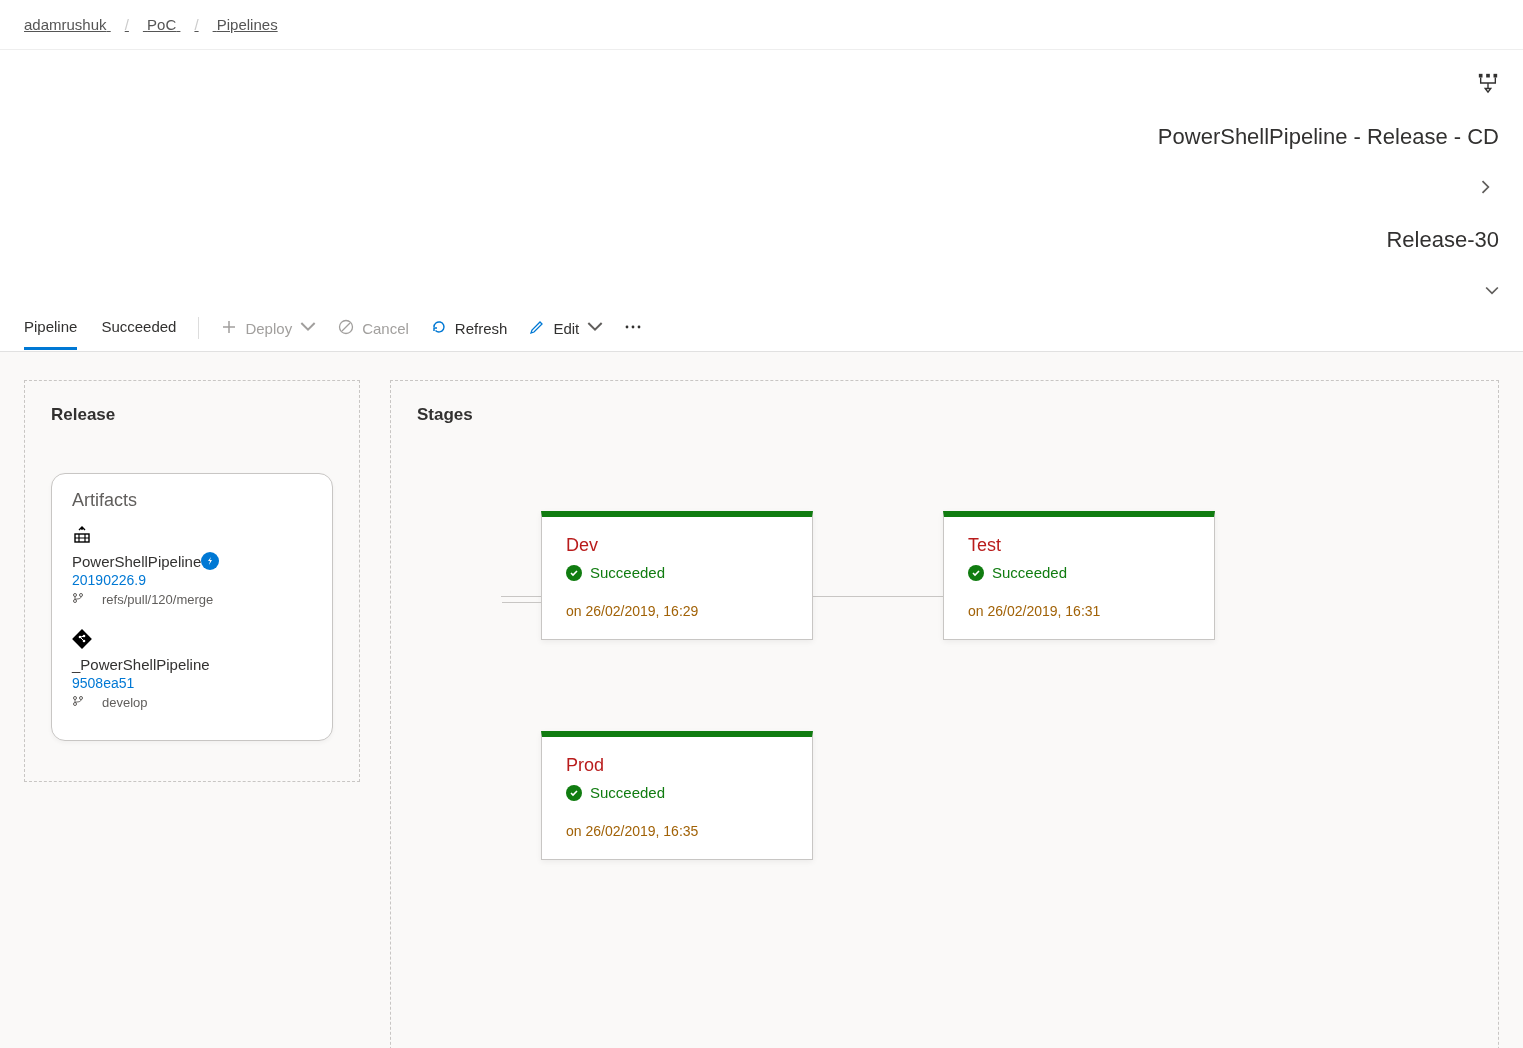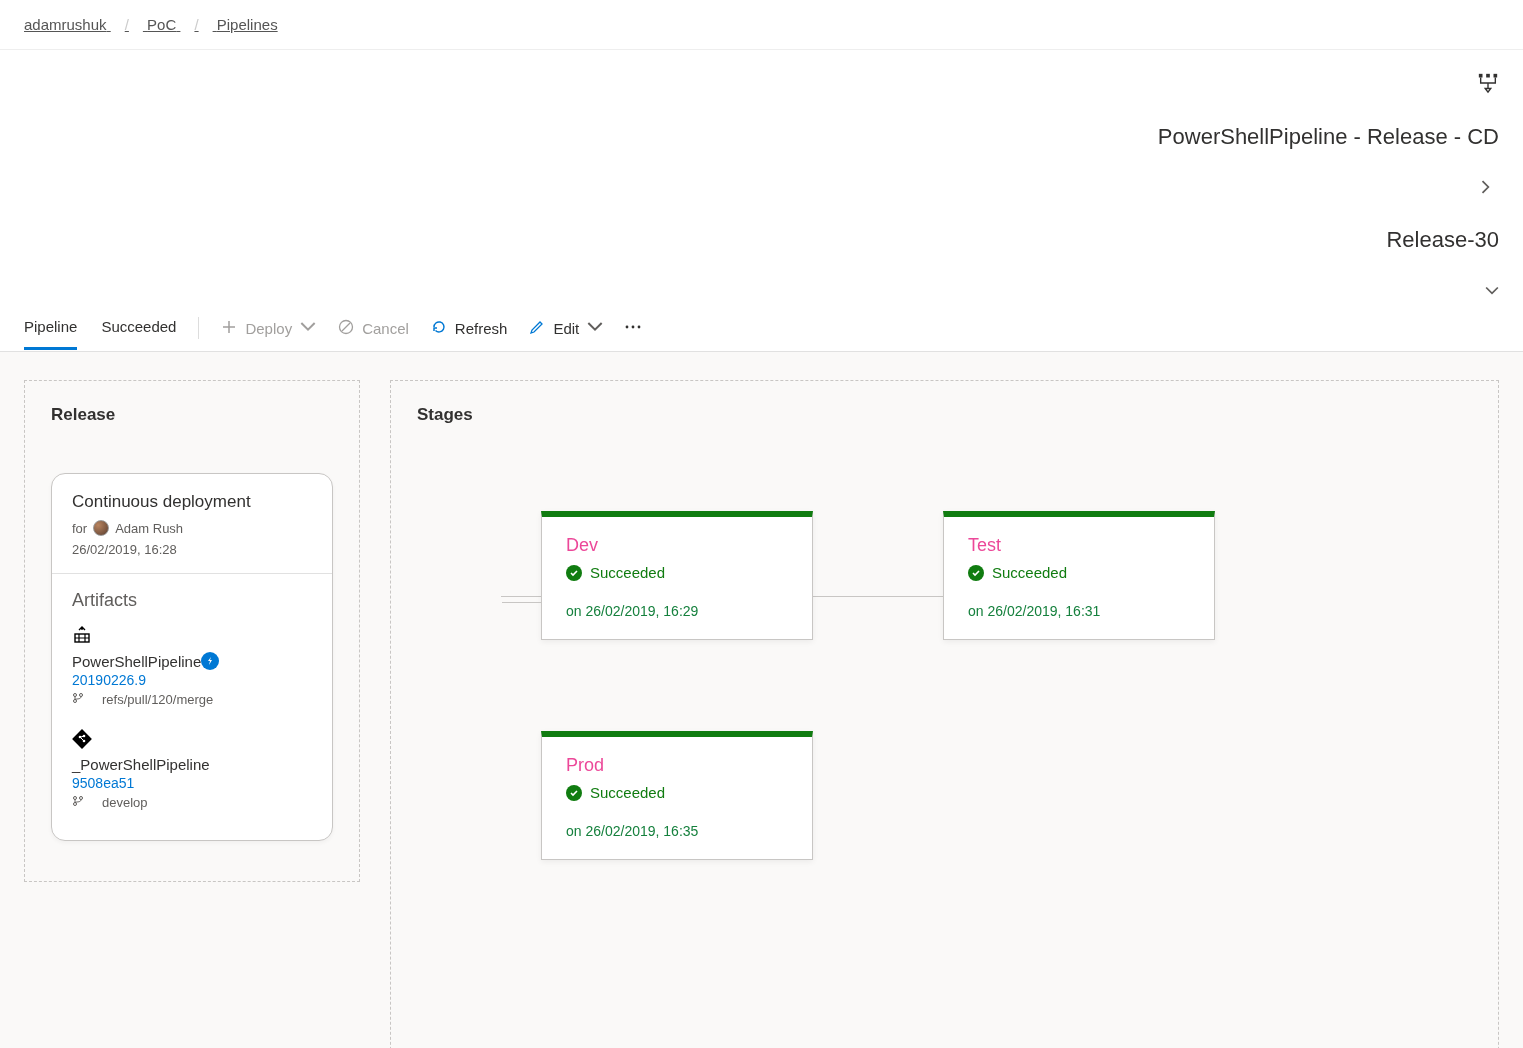--- a/index.html
+++ b/index.html
@@ -44,23 +44,23 @@
   .artifacts-label { font-size: 18px; color: #605e5c; margin-bottom: 14px; }
   .artifact { margin-bottom: 22px; }
   .artifact .aicon { margin-bottom: 4px; }
   .artifact .aname { font-size: 15px; color: #323130; display:flex; align-items:center; gap:0; }
   .artifact .aver { font-size: 14px; color: #0078d4; margin-top: 2px; cursor:pointer; }
   .artifact .abranch { font-size: 13px; color: #605e5c; margin-top: 4px; display:flex; align-items:center; gap:18px; }
   .lightning-badge { width:18px; height:18px; border-radius:50%; background:#0078d4; display:inline-flex; align-items:center; justify-content:center; color:#fff; font-size:11px; }
 
   .stages-grid { position: relative; height: 520px; margin-left: 40px; }
   .stage-card { position: absolute; width: 272px; background: #fff; border: 1px solid #c8c6c4; border-top: 6px solid #107c10; box-shadow: 0 2px 6px rgba(0,0,0,0.06); cursor:pointer; }
-  .stage-card .sname { font-size: 18px; color: #ec4899; padding: 18px 24px 8px; }
+  .stage-card .sname { font-size: 18px; color: #b91c1c; padding: 18px 24px 8px; }
   .stage-card .sstatus { display:flex; align-items:center; gap:8px; padding: 0 24px 12px; color: #107c10; font-size: 15px; }
-  .stage-card .sts { padding: 10px 24px 20px; color: #15803d; font-size: 14px; }
+  .stage-card .sts { padding: 10px 24px 20px; color: #a16207; font-size: 14px; }
   .check-badge { width:16px; height:16px; border-radius:50%; background:#107c10; display:inline-flex; align-items:center; justify-content:center; }
 
   .connector { position:absolute; height:1px; background:#c8c6c4; }
   .connector.in { left:-40px; width:40px; }
 </style>
 </head>
 <body>
 
 <div class="breadcrumb">
   <span>adamrushuk</span>
@@ -142,29 +142,20 @@
     </div>
   </div>
 </div>
 
 <div class="canvas">
 
   <div class="panel release-panel">
     <div class="panel-title">Release</div>
 
     <div class="release-card">
-      <div class="head">
-        <div class="trigger">Continuous deployment</div>
-        <div class="for-line">
-          <span>for</span>
-          <span class="avatar"></span>
-          <span>Adam Rush</span>
-        </div>
-        <div class="ts">26/02/2019, 16:28</div>
-      </div>
 
       <div class="artifacts">
         <div class="artifacts-label">Artifacts</div>
 
         <div class="artifact">
           <div class="aicon">
             <svg width="20" height="20" viewBox="0 0 20 20">
                 <path d="M10 2 v3 M7 5 l3 -3 3 3" stroke="#000" stroke-width="1.4" fill="none"></path>
                 <rect x="3" y="9" width="14" height="8" fill="none" stroke="#000" stroke-width="1.4"></rect>
                 <path d="M3 13 h14 M7 9 v8 M13 9 v8" stroke="#000" stroke-width="1.2"></path>

